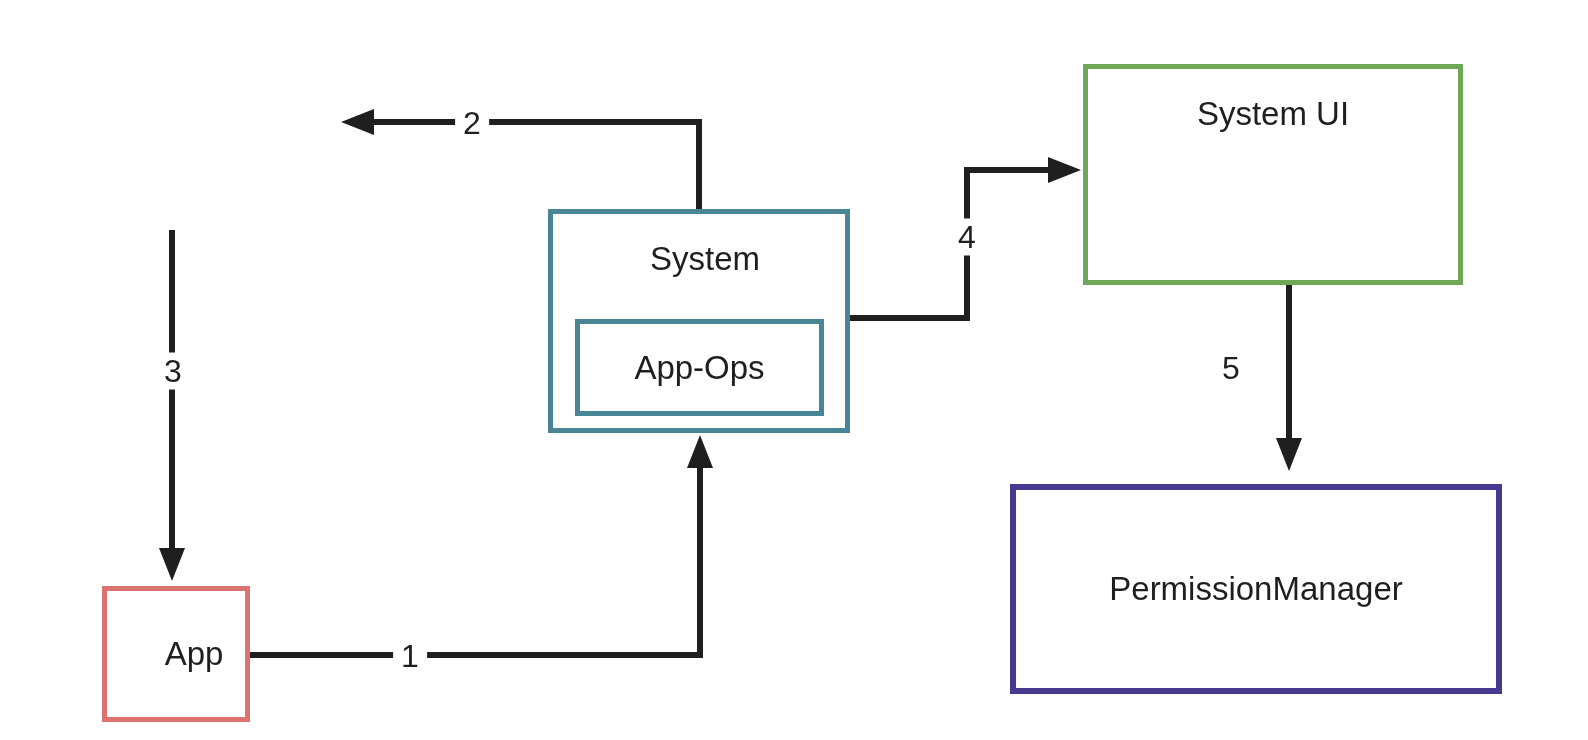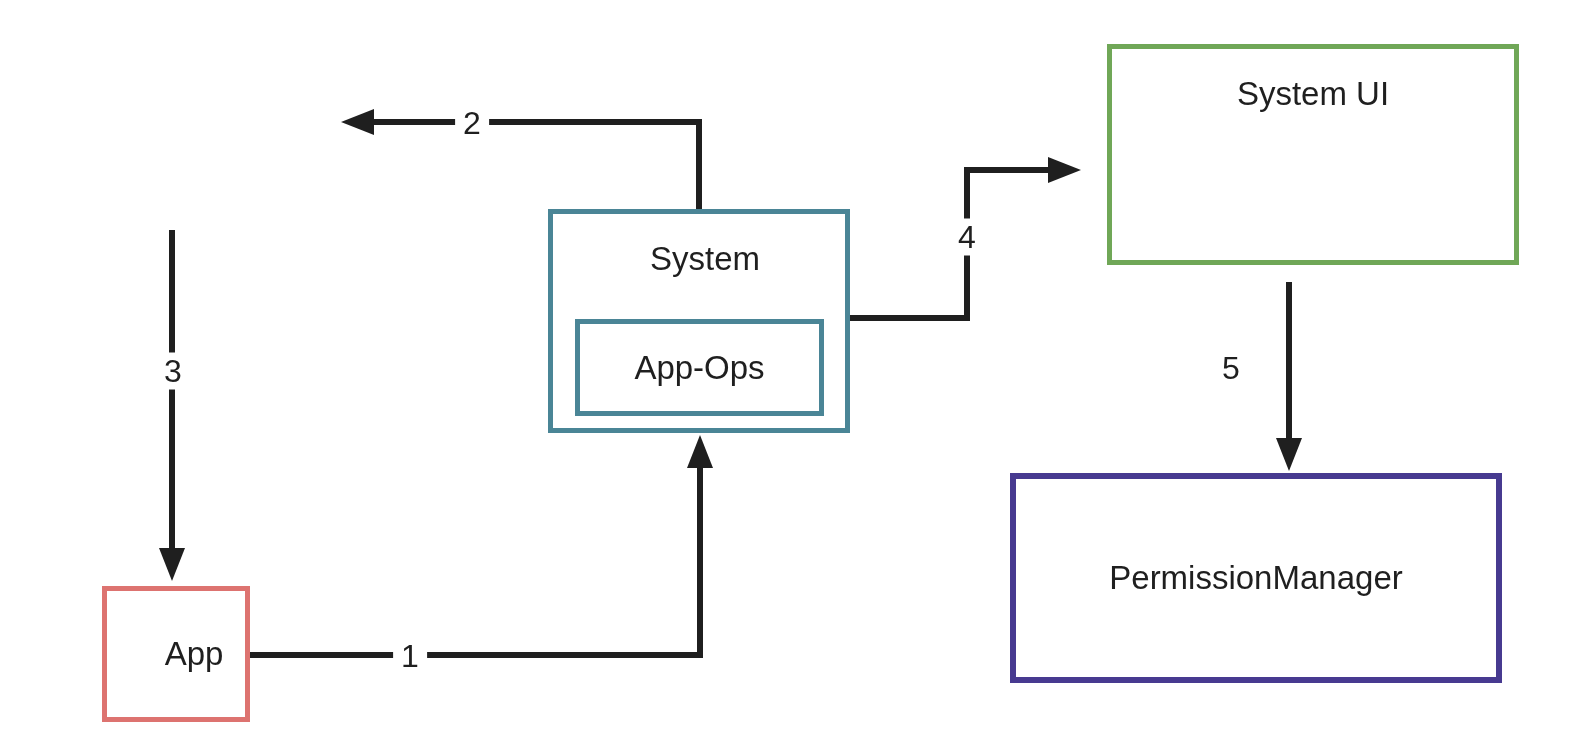--- a/index.html
+++ b/index.html
@@ -65,23 +65,23 @@
     align-items: center;
     justify-content: center;
     font-size: 33px;
     color: #1f1f1f;
   }
   
   .node.data-provider { left: 12px;   top: 12px;  width: 325px; height: 218px; border: 6px solid; }
   .node.app           { left: 102px;  top: 586px; width: 148px; height: 136px; border: 5px solid; padding-left: 36px; }
   .node.system        { left: 548px;  top: 209px; width: 302px; height: 224px; border: 5px solid; }
   .inner-node.app-ops { left: 22px;   top: 105px; width: 249px; height: 97px;  border: 5px solid; }
-  .node.system-ui     { left: 1083px; top: 44px;  width: 412px; height: 221px; border: 5px solid; margin-left: 24px; }
+  .node.system-ui     { left: 1083px; top: 64px;  width: 380px; height: 221px; border: 5px solid; }
   .inner-node.dialog  { left: 207px;  top: 93px;  width: 185px; height: 99px;  border: 4px solid; }
-  .node.permission-manager { left: 1010px; top: 473px; width: 492px; height: 210px; border: 6px solid; }
+  .node.permission-manager { left: 1010px; top: 484px; width: 492px; height: 210px; border: 6px solid; }
   
   .edge-label {
     position: absolute;
     transform: translate(-50%, -50%);
     background: #ffffff;
     padding: 0 8px;
     font-size: 32px;
     color: #1f1f1f;
     white-space: nowrap;
   }

